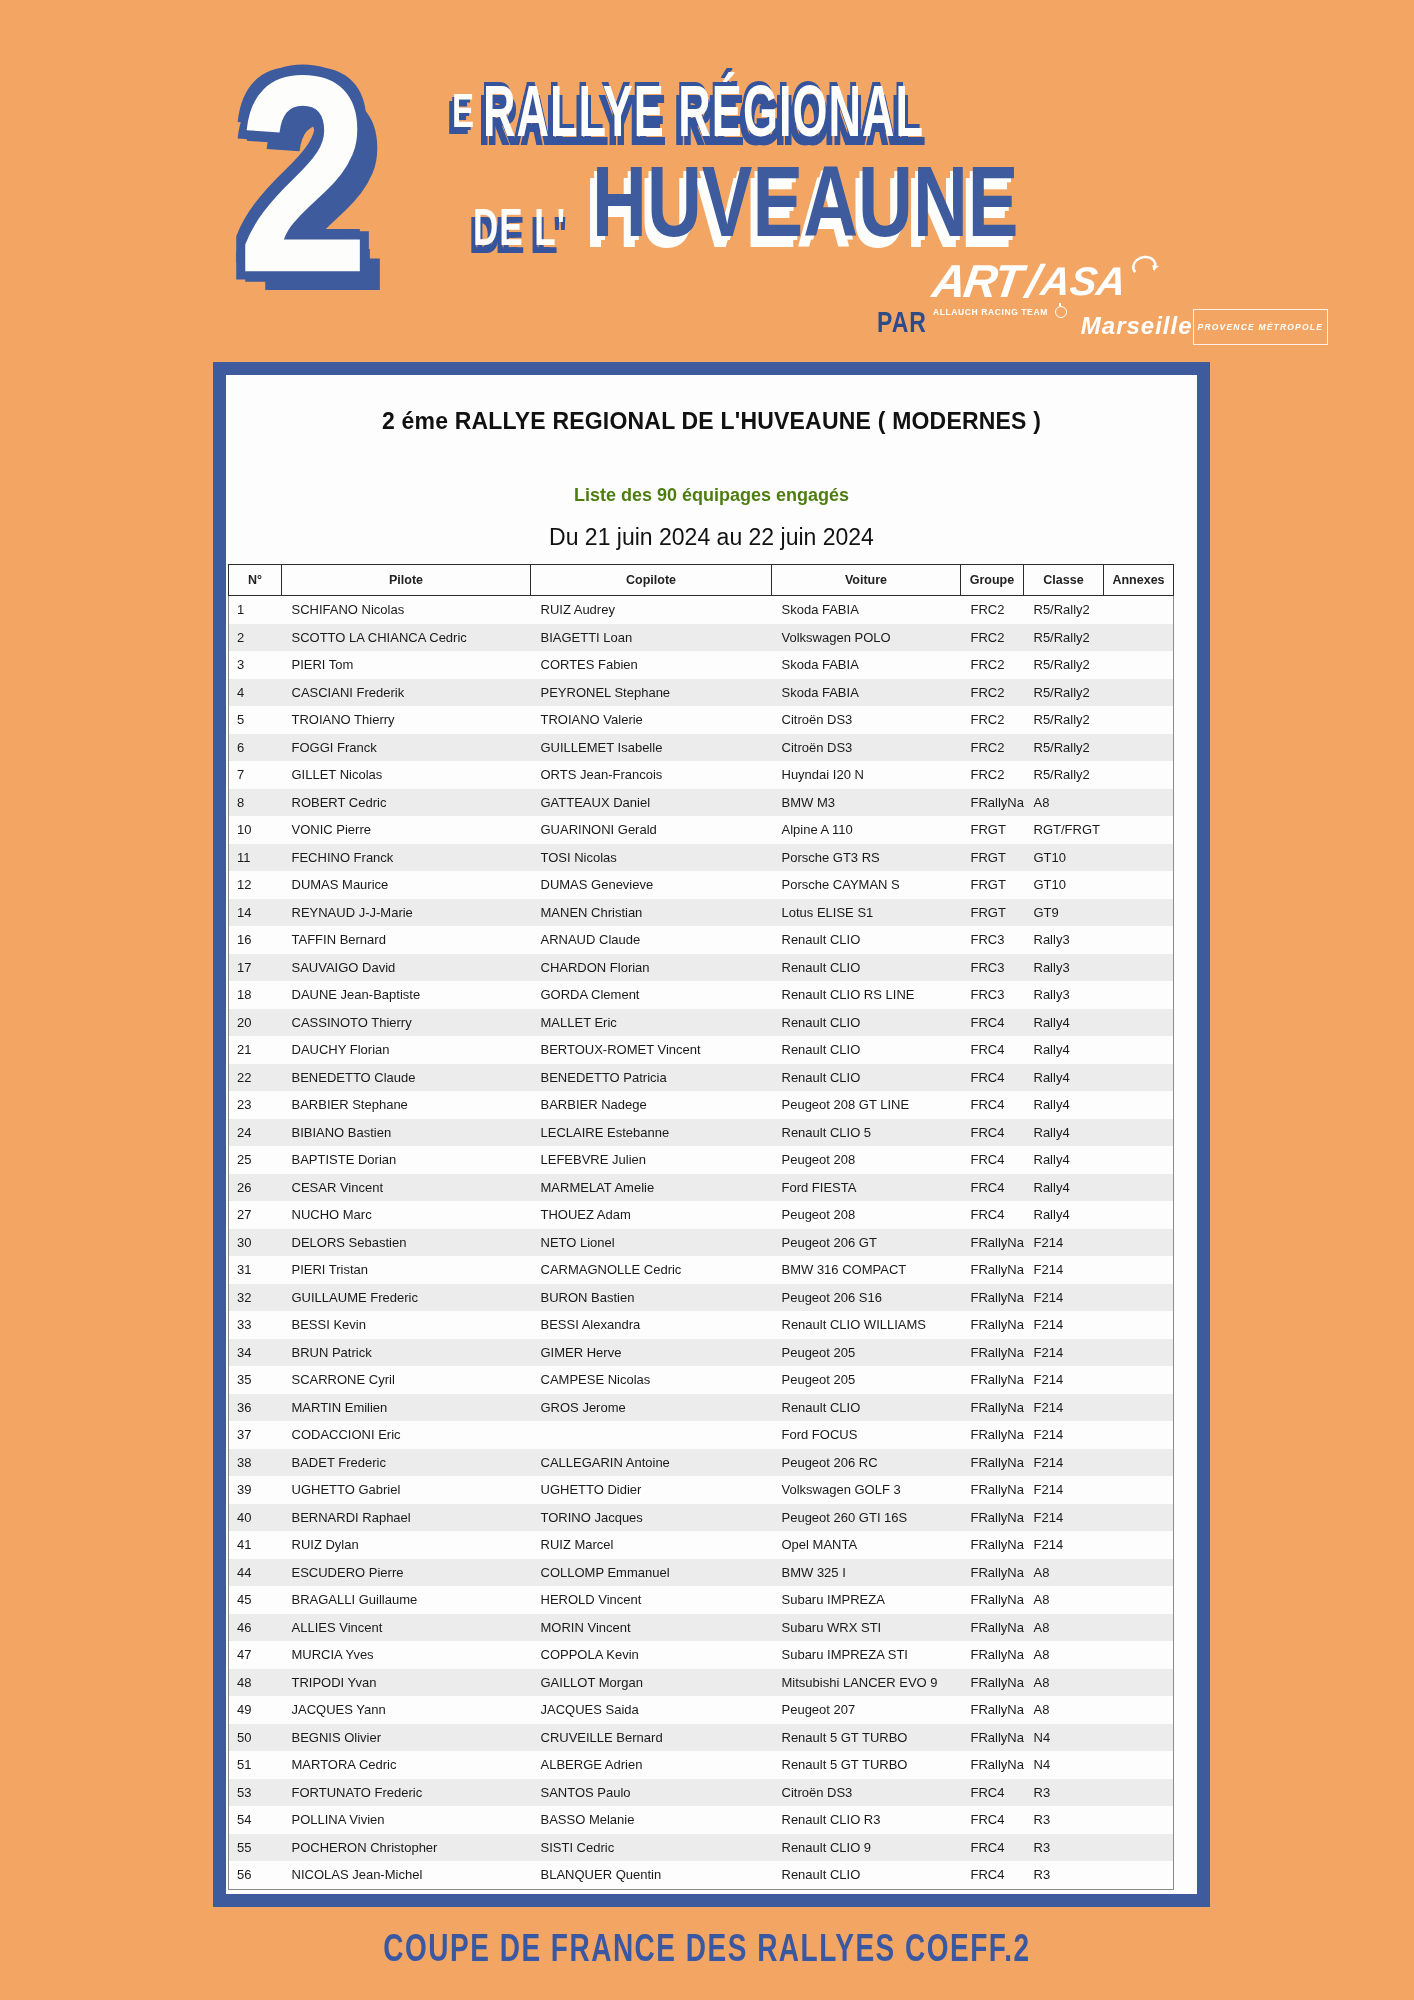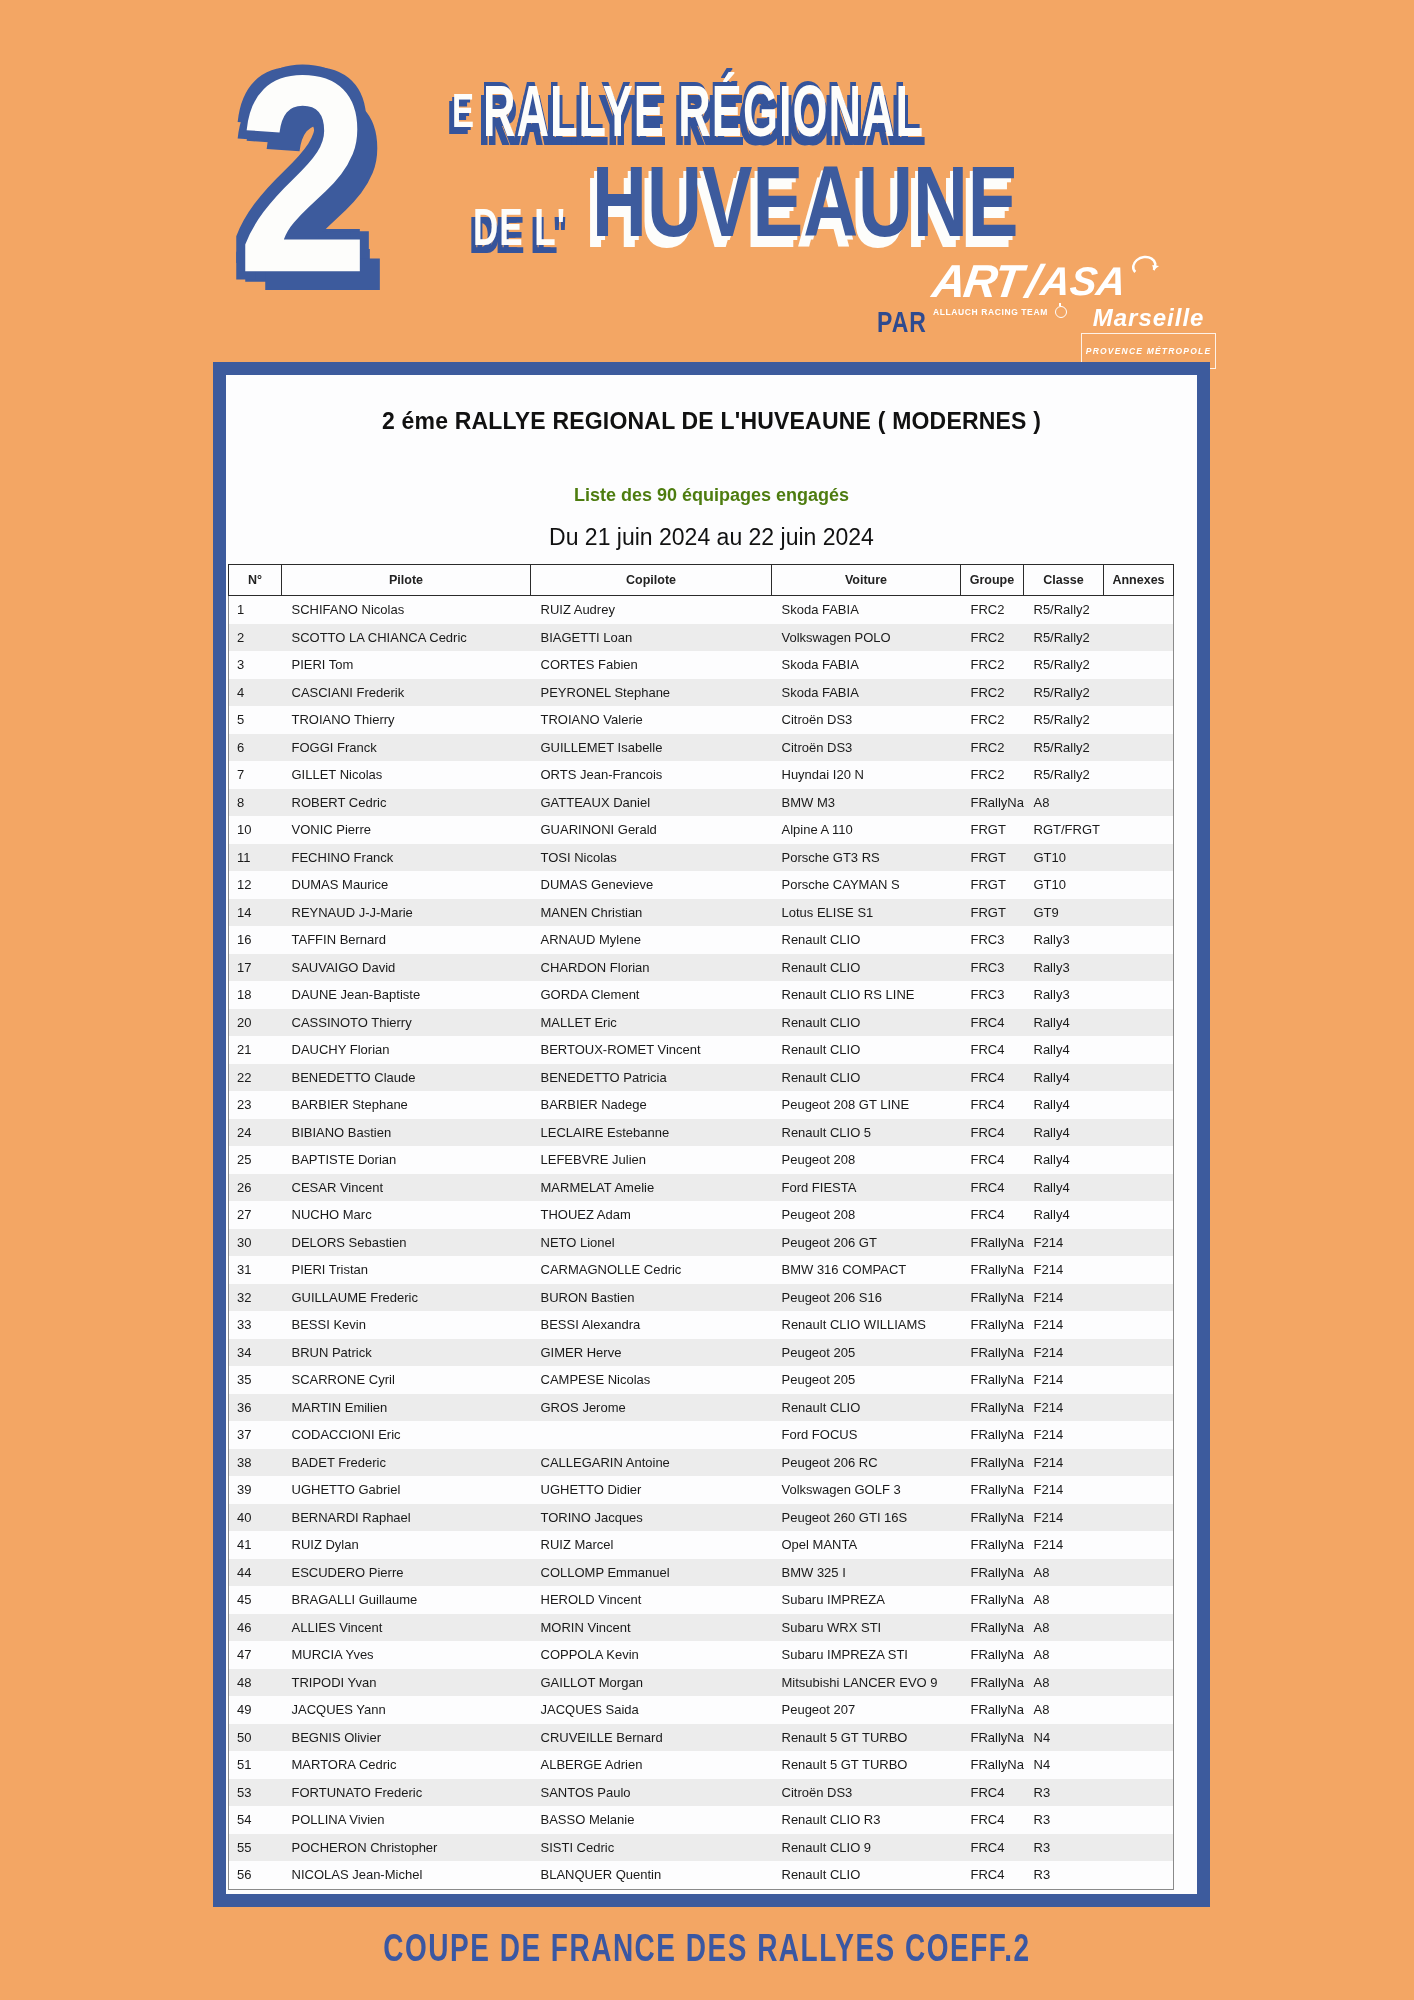--- a/index.html
+++ b/index.html
@@ -45,21 +45,21 @@
   #org-logo{position:absolute;left:933px;top:258px;color:#FFFFFF;width:260px;}
   .org-main{display:flex;align-items:flex-start;font-style:italic;font-weight:800;transform:skewX(-8deg);}
   .org-art{font-size:46px;line-height:1;letter-spacing:-2px;}
   .org-slash{font-size:46px;line-height:1;margin:0 2px 0 6px;}
   .org-asa{font-size:40px;line-height:1;letter-spacing:0;position:relative;top:3px;}
   .org-swoosh{margin-left:2px;position:relative;top:-4px;}
   .org-sub{display:flex;align-items:flex-start;margin-top:2px;}
   .org-art-sub{font-size:8.5px;font-weight:700;letter-spacing:.6px;white-space:nowrap;display:flex;align-items:center;gap:7px;}
   .stopwatch{display:inline-block;width:10px;height:10px;border:1.5px solid #fff;border-radius:50%;position:relative;}
   .stopwatch:before{content:"";position:absolute;left:3px;top:-4px;width:2px;height:3px;background:#fff;}
-  .org-right{margin-left:14px;display:flex;flex-direction:column;align-items:center;text-align:center;}
+  .org-right{margin-left:14px;display:flex;flex-direction:row;align-items:center;text-align:center;}
   .org-city{font-size:24px;font-style:italic;font-weight:700;line-height:1;letter-spacing:1px;}
   .org-prov{font-size:8.5px;font-weight:700;font-style:italic;letter-spacing:1.2px;margin-top:3px;
     border:1px solid rgba(255,255,255,.85);padding:12px 4px;white-space:nowrap;}
   
   #panel{
     position:absolute;left:213px;top:362px;width:971px;height:1519px;
     background:#FDFDFE;border:13px solid #3D5B9D;
   }
   #doc-title{margin-top:33px;text-align:center;font-size:23px;font-weight:700;color:#111;letter-spacing:.2px;}
   #doc-subtitle{margin-top:50px;text-align:center;font-size:18px;font-weight:700;color:#4d7c0f;}
@@ -254,21 +254,21 @@
           <td>REYNAUD J-J-Marie</td>
           <td>MANEN Christian</td>
           <td>Lotus ELISE S1</td>
           <td>FRGT</td>
           <td>GT9</td>
           <td></td>
         </tr>
         <tr>
           <td>16</td>
           <td>TAFFIN Bernard</td>
-          <td>ARNAUD Mylene</td>
+          <td>ARNAUD Claude</td>
           <td>Renault CLIO</td>
           <td>FRC3</td>
           <td>Rally3</td>
           <td></td>
         </tr>
         <tr class="alt">
           <td>17</td>
           <td>SAUVAIGO David</td>
           <td>CHARDON Florian</td>
           <td>Renault CLIO</td>

